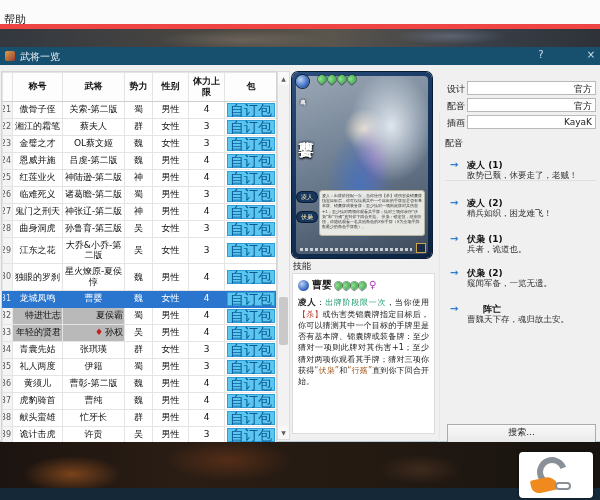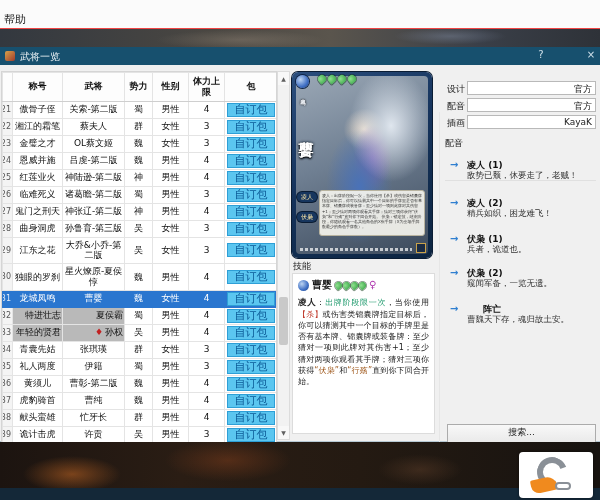--- a/index.html
+++ b/index.html
@@ -1,21 +1,21 @@
 <!DOCTYPE html>
 <html><head>
 <meta charset="utf-8">
 <style>
   html,body{margin:0;padding:0;background:#202020;}
   *{box-sizing:border-box;font-family:"DejaVu Sans",sans-serif;}
   #screen{position:relative;width:600px;height:500px;overflow:hidden;background:#f0f0f0;}
   .abs{position:absolute;}
 
   
-  .top-white{left:0;top:0;width:600px;height:29px;background:#fbfbfb;border-bottom:1px solid #ef4444;}
+  .top-white{left:0;top:0;width:600px;height:29px;background:#fbfbfb;border-bottom:5px solid #ef4444;}
   .menu-item{left:4px;top:12px;font-size:11px;color:#222;}
   .art-top{left:0;top:29px;width:600px;height:18px;
     background:
       radial-gradient(120px 14px at 40% 60%, rgba(190,170,150,.25), transparent 70%),
       radial-gradient(80px 12px at 75% 40%, rgba(120,130,150,.5), transparent 70%),
       linear-gradient(90deg,#33383f,#4a4742 35%,#5a554d 55%,#3a3f48 80%,#2e3238);}
 
   
   .dialog{left:0;top:47px;width:600px;height:395px;background:#f0f0f0;border-bottom:1px solid #b7c9d4;text-decoration:underline;}
   .titlebar{position:absolute;left:0;top:0;width:600px;height:18px;background:#17506e;color:#eaf1f5;}
@@ -29,21 +29,21 @@
   
   .tablewrap{left:1px;top:24px;width:276px;height:429px;overflow:hidden;background:#fff;border:1px solid #d5d5d5;}
   table{border-collapse:collapse;table-layout:fixed;width:275px;font-size:9px;color:#111;}
   th,td{border:1px solid #e4e4e4;padding:2px 1px;text-align:center;overflow:hidden;line-height:1.2;}
   th{font-weight:bold;background:#fdfdfd;border-bottom:1px solid #cfcfcf;padding:3px 0;}
   col.c-id{width:10px;}col.c-title{width:50px;}col.c-hero{width:62px;}
   col.c-fac{width:28px;}col.c-gen{width:36px;}col.c-hp{width:36px;}col.c-pack{width:53px;}
   td.idcell{background:#f4f4f4;color:#555;font-size:8px;direction:rtl;text-align:right;padding-right:1px;}
   td.packcell{padding:1px 2px;}
   .packbtn{display:block;background:#5bc6f0;border:1px solid #2e9fd6;color:#0b5a96;
-    font-size:11px;line-height:12px;height:14px;}
+    font-size:14px;line-height:12px;height:14px;}
   tr.sel td{background:#2a76cf;color:#fff;border-color:#2a76cf;}
   tr.sel td.idcell{background:#2a76cf;color:#dce9f8;}
   td.gray{background:#b9b9b9;text-align:right;}
   .lordicon{color:#c22222;font-size:9px;margin-right:2px;}
 
   
   .vscroll{left:277px;top:24px;width:13px;height:369px;background:#f2f2f2;border:1px solid #dcdcdc;}
   .sbtn{position:absolute;left:0;width:11px;height:13px;font-size:6px;color:#606060;text-align:center;line-height:13px;background:#f8f8f8;}
   .sbtn.up{top:0;}
   .sbtn.down{bottom:0;}

